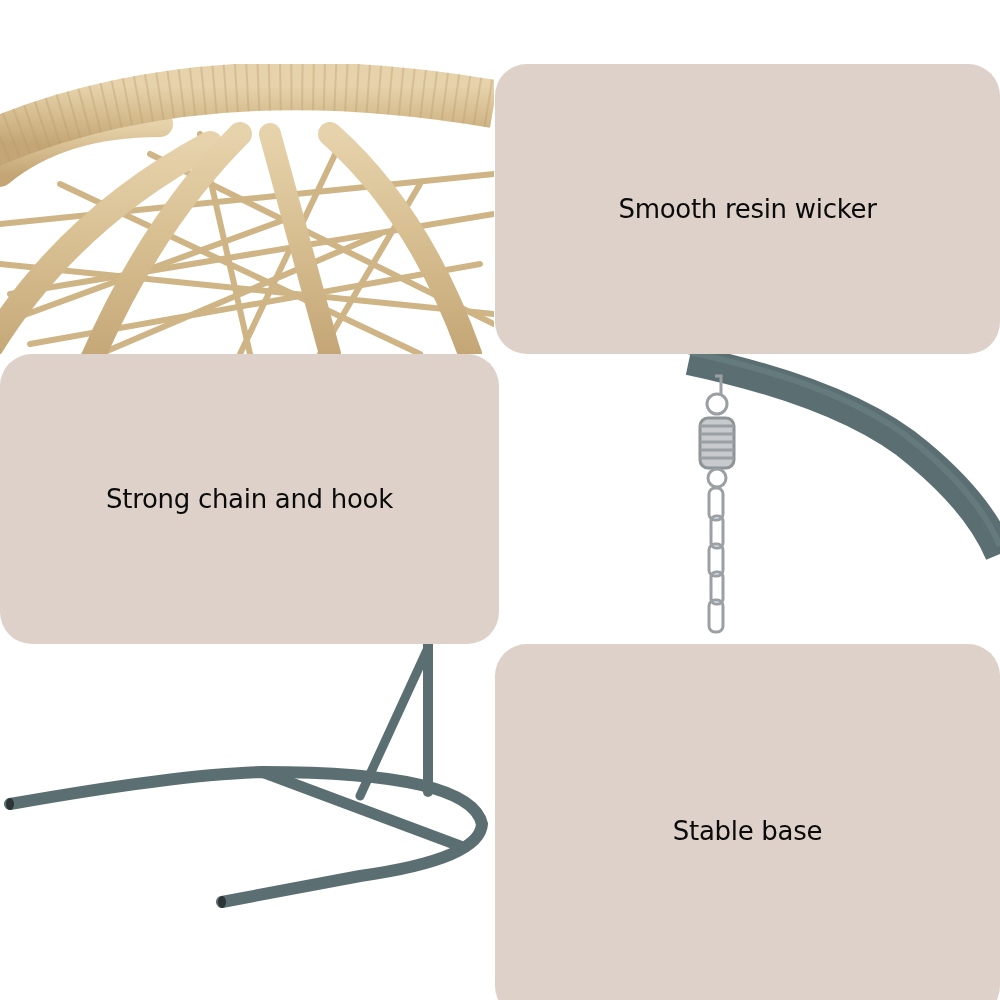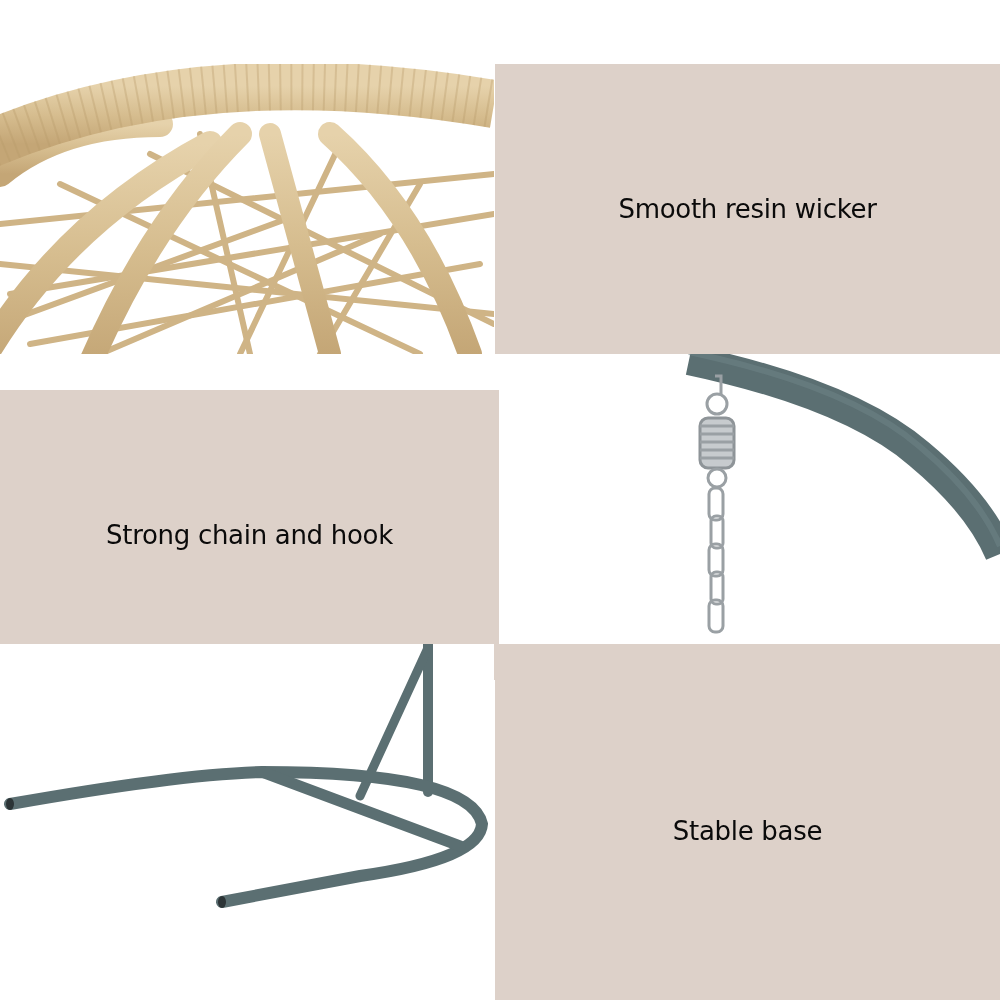--- a/index.html
+++ b/index.html
@@ -1,18 +1,18 @@
 <!DOCTYPE html>
 <html><head>
 <meta charset="utf-8">
 <style>
   html, body { margin:0; padding:0; background:#ffffff; }
   body { width:1000px; height:1000px; position:relative; overflow:hidden; font-family:"DejaVu Sans", sans-serif; }
   .panel { position:absolute; overflow:hidden; }
-  .beige { background:#ddd1c9; display:flex; align-items:center; justify-content:center; }
+  .beige { background:#ddd1c9; display:flex; align-items:center; justify-content:center;border-radius:32px; }
   .caption { color:#0a0a0a; font-size:26px; letter-spacing:-0.3px; }
   .photo { background:#ffffff; }
   svg { display:block; }
 </style>
 </head>
 <body>
 
 <div class="panel photo" style="left:0;top:64px;width:494px;height:290px;">
   <svg width="494" height="290" viewBox="0 0 494 290">
     <defs>
@@ -45,21 +45,21 @@
     </g>
     <path d="M -10 80 Q 200 -10 494 40" stroke="url(#wk)" stroke-width="48" fill="none"></path>
     <path d="M -10 80 Q 200 -10 494 40" stroke="#b89a6b" stroke-width="48" stroke-dasharray="2 9" fill="none" opacity="0.35"></path>
   </svg>
 </div>
 
 <div class="panel beige" style="left:495px;top:64px;width:505px;height:290px;">
   <span class="caption">Smooth resin wicker</span>
 </div>
 
-<div class="panel beige" style="left:0;top:354px;width:499px;height:290px;margin-top:36px;">
+<div class="panel beige" style="left:0;top:354px;width:499px;height:290px;">
   <span class="caption">Strong chain and hook</span>
 </div>
 
 <div class="panel photo" style="left:499px;top:354px;width:501px;height:290px;">
   <svg width="501" height="290" viewBox="0 0 501 290">
     <rect width="501" height="290" fill="#ffffff"></rect>
     <path d="M 190 6 Q 350 40 420 100 Q 480 150 501 200" stroke="#5b6f72" stroke-width="30" fill="none" stroke-linecap="butt"></path>
     <path d="M 190 -2 Q 350 32 420 92 Q 480 142 501 192" stroke="#6d8285" stroke-width="6" fill="none" opacity="0.6"></path>
     <g stroke="#9aa0a4" stroke-width="3" fill="none">
       <path d="M 216 22 L 222 22 L 222 40"></path>

